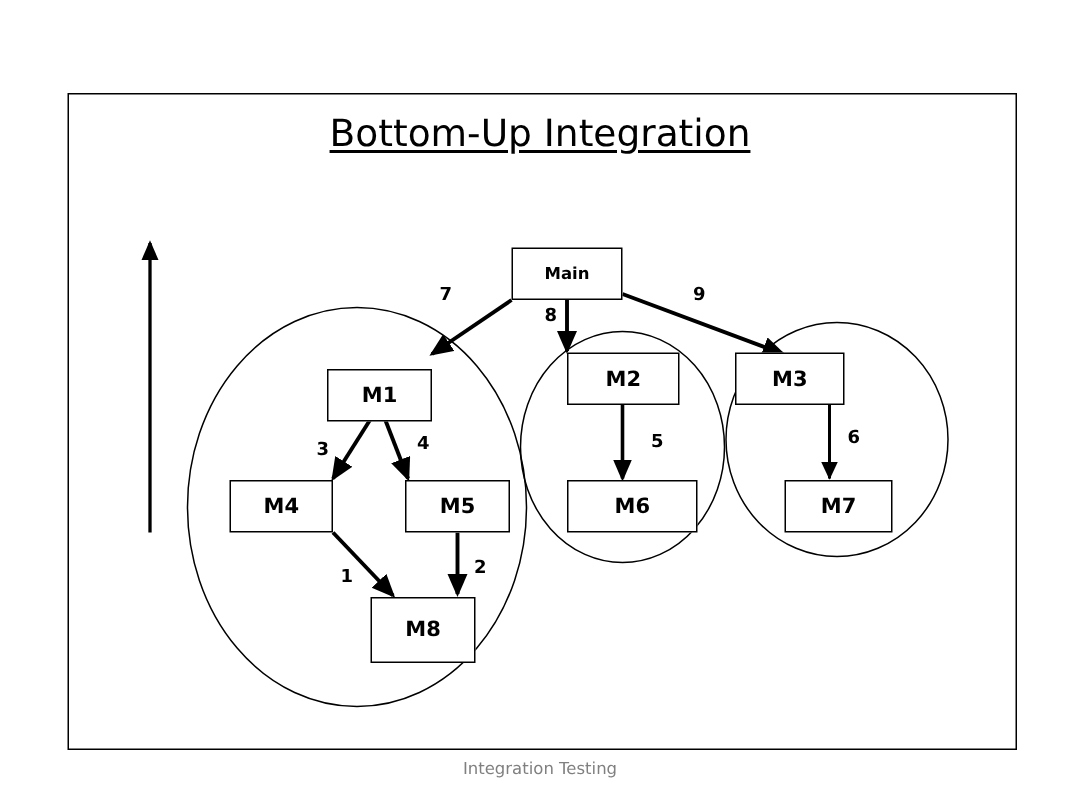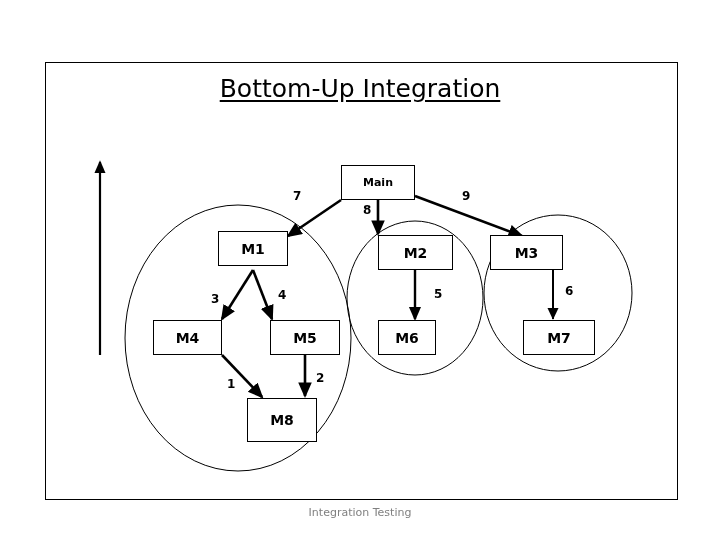--- a/index.html
+++ b/index.html
@@ -141,41 +141,41 @@
     <g>
       <line x1="415" y1="270" x2="415" y2="319" stroke="#000000" stroke-width="2.4" marker-end="url(#arrowhead)"></line>
       <line x1="553" y1="270" x2="553" y2="319" stroke="#000000" stroke-width="2" marker-end="url(#arrowhead-thin)"></line>
     </g>
   </svg>
 
   <div class="module-box main-box" style="left:341px; top:165px; width:74px; height:35px;">
     <span>Main</span>
   </div>
 
-  <div class="module-box" style="left:218px; top:231px; width:70px; height:35px;">
+  <div class="module-box" style="left:218px; top:246px; width:70px; height:35px;">
     <span>M1</span>
   </div>
 
   <div class="module-box" style="left:378px; top:235px; width:75px; height:35px;">
     <span>M2</span>
   </div>
 
   <div class="module-box" style="left:490px; top:235px; width:73px; height:35px;">
     <span>M3</span>
   </div>
 
   <div class="module-box" style="left:153px; top:320px; width:69px; height:35px;">
     <span>M4</span>
   </div>
 
   <div class="module-box" style="left:270px; top:320px; width:70px; height:35px;">
     <span>M5</span>
   </div>
 
-  <div class="module-box" style="left:378px; top:320px; width:58px; height:35px;">
+  <div class="module-box" style="left:378px; top:320px; width:87px; height:35px;">
     <span>M6</span>
   </div>
 
   <div class="module-box" style="left:523px; top:320px; width:72px; height:35px;">
     <span>M7</span>
   </div>
 
   <div class="module-box" style="left:247px; top:398px; width:70px; height:44px;">
     <span>M8</span>
   </div>

